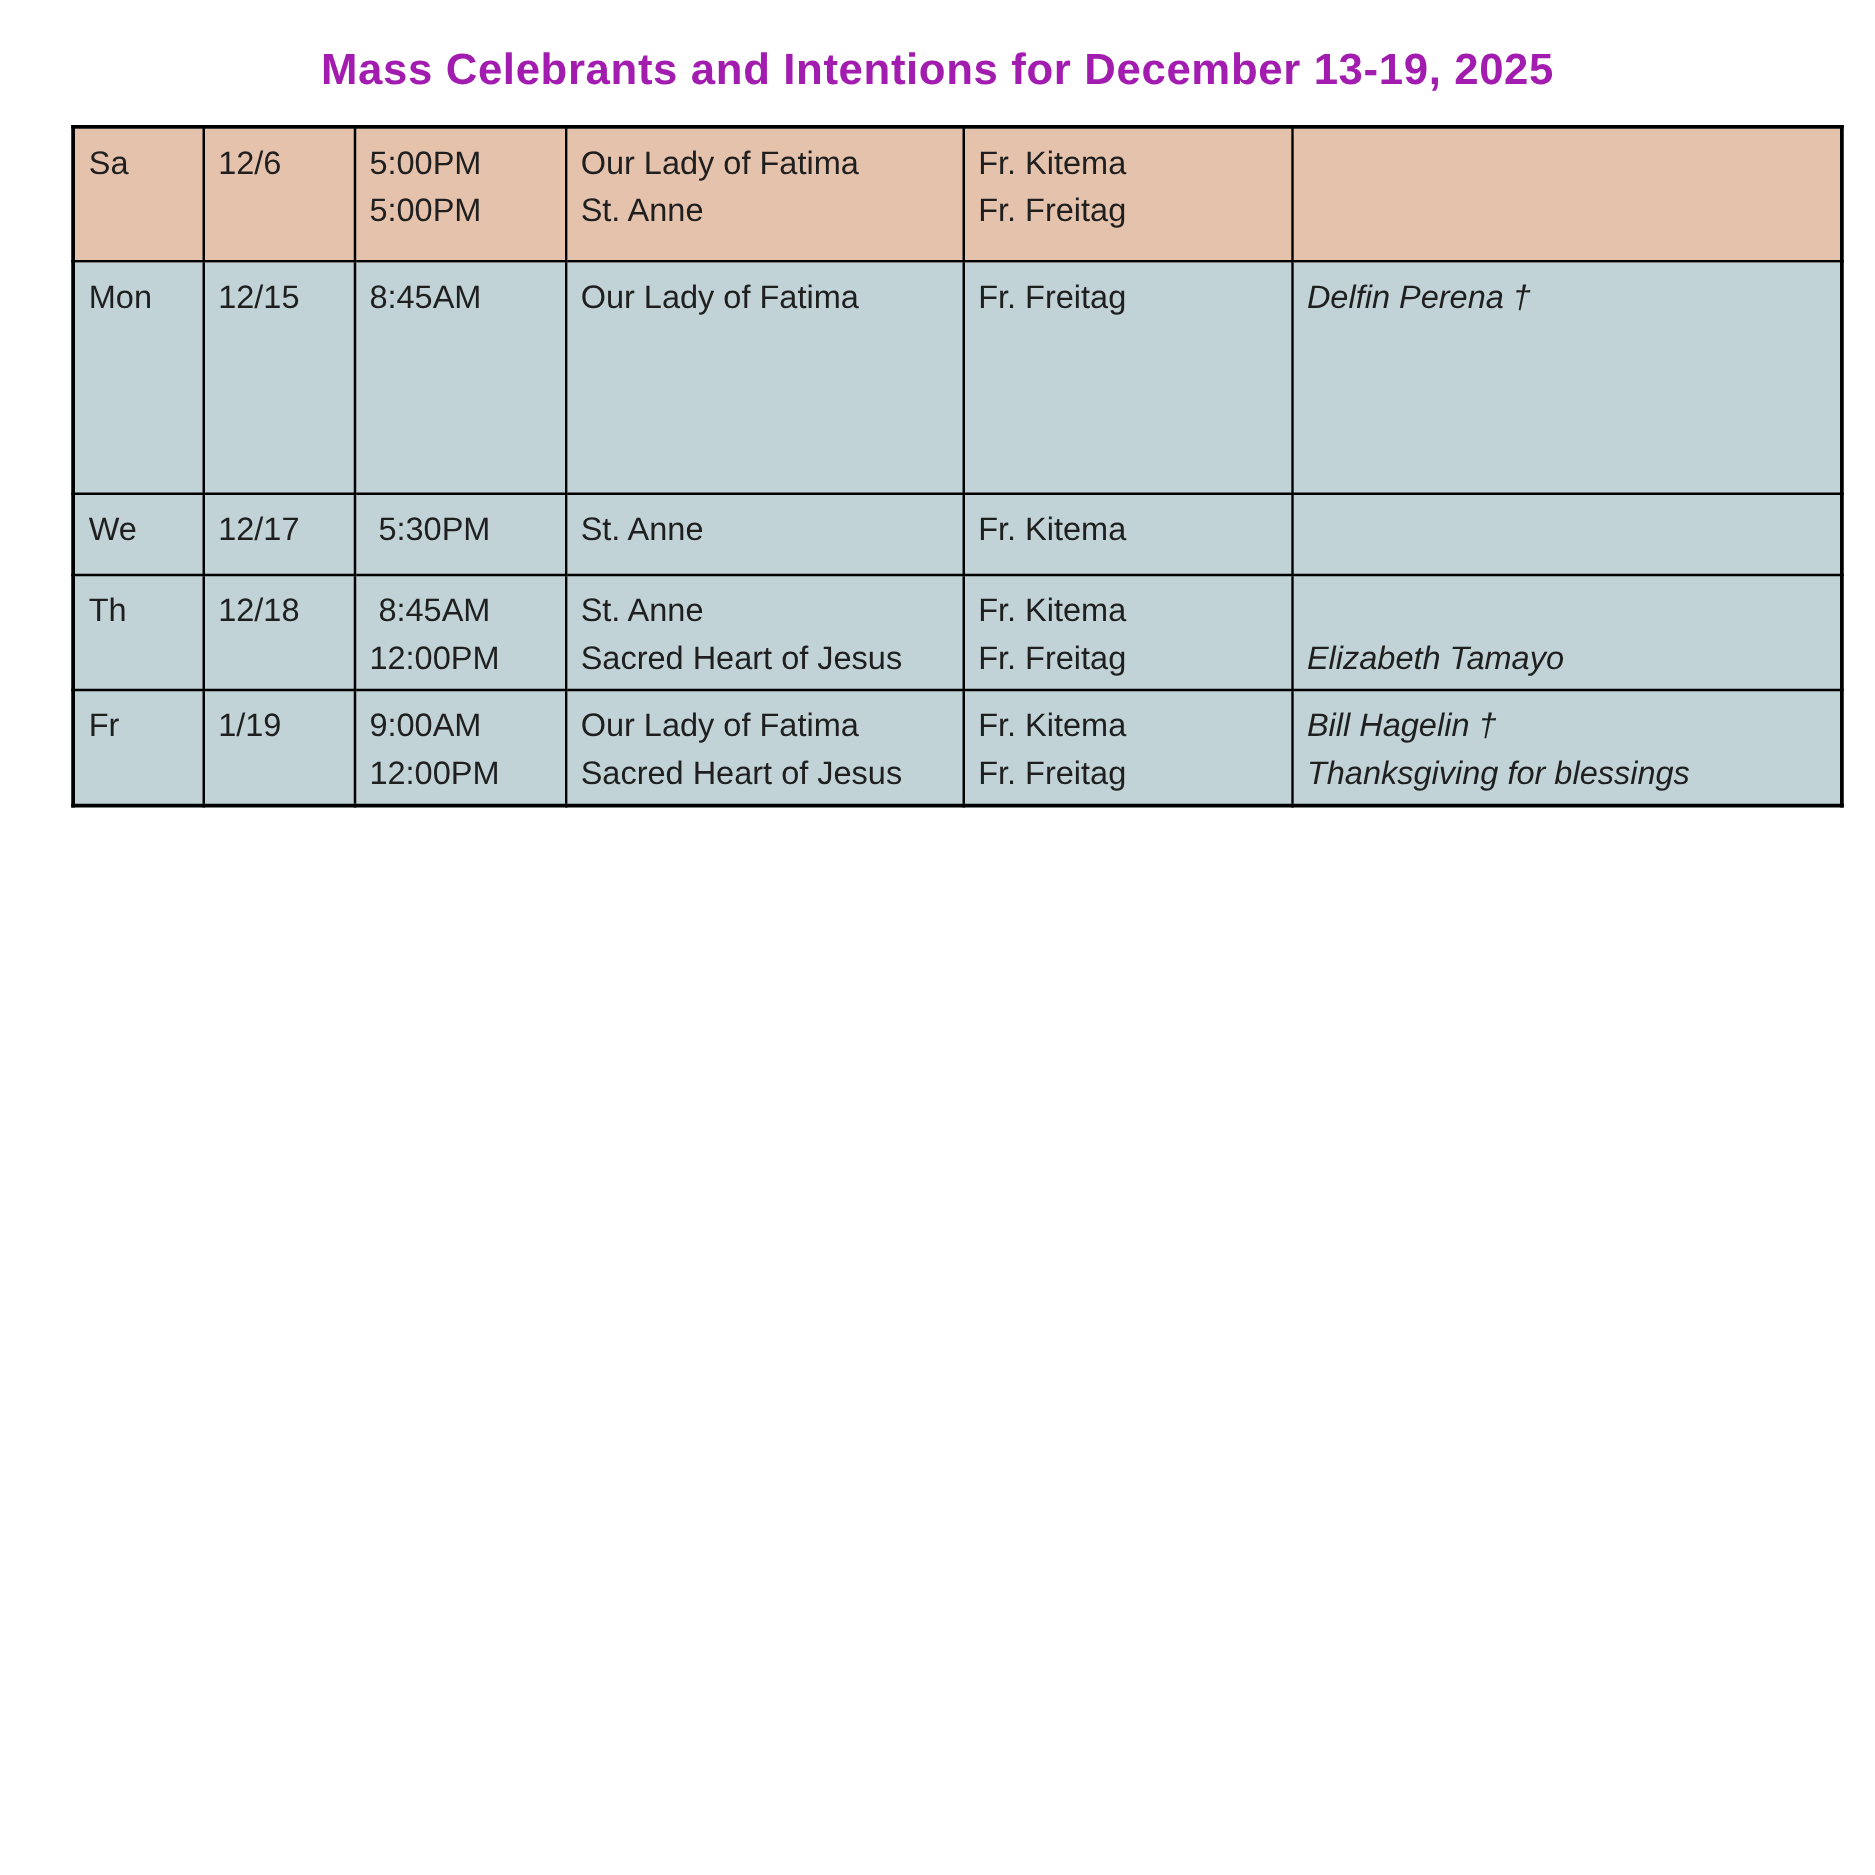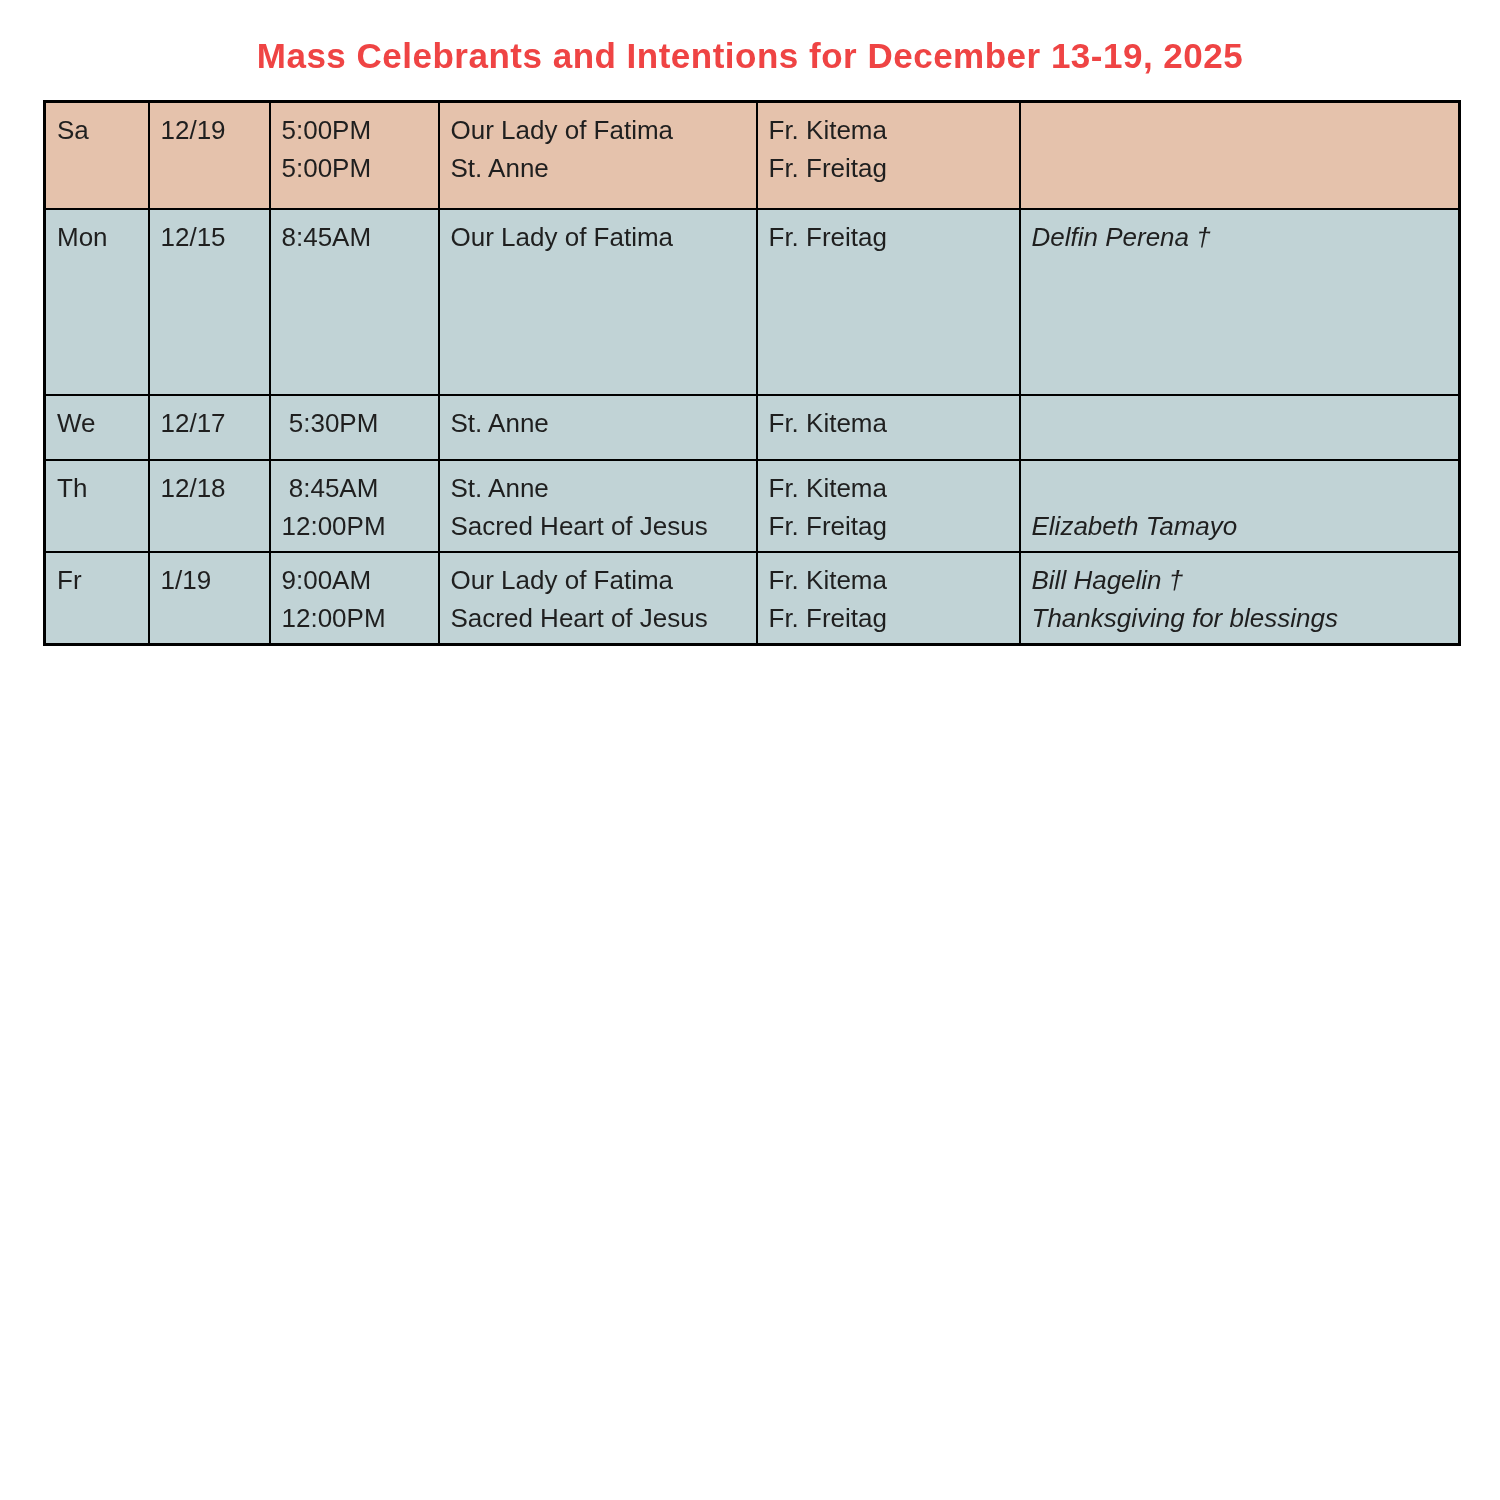--- a/index.html
+++ b/index.html
@@ -17,27 +17,27 @@
     height: 1500px;
     font-family: "Liberation Sans", sans-serif;
     color: var(--text);
   }
   .page-title {
     margin: 36px 0 24px 0;
     text-align: center;
     font-size: 35px;
     font-weight: bold;
     letter-spacing: 0.5px;
-    color: #ef4444;
+    color: #a21caf;
     font-family: "Liberation Sans", sans-serif;
   }
   table.schedule {
     border-collapse: collapse;
     table-layout: fixed;
-    margin-left: 43px;
+    margin-left: 57px;
     width: 1415px;
     border: 3px solid var(--border);
   }
   table.schedule td {
     border: 2px solid var(--border);
     vertical-align: top;
     padding: 8px 8px 6px 11px;
     font-size: 26px;
     line-height: 38px;
     white-space: pre-wrap;
@@ -73,21 +73,21 @@
     <col class="c-day">
       <col class="c-date">
       <col class="c-time">
     <col class="c-church">
       <col class="c-priest">
       <col class="c-intent">
   </colgroup>
   <tbody>
     <tr class="weekend">
       <td>Sa</td>
-      <td>12/19</td>
+      <td>12/6</td>
       <td>5:00PM
 5:00PM</td>
       <td>Our Lady of Fatima
 St. Anne</td>
       <td>Fr. Kitema
 Fr. Freitag</td>
       <td class="intention"></td>
     </tr>
     <tr class="weekday">
       <td>Mon</td>

